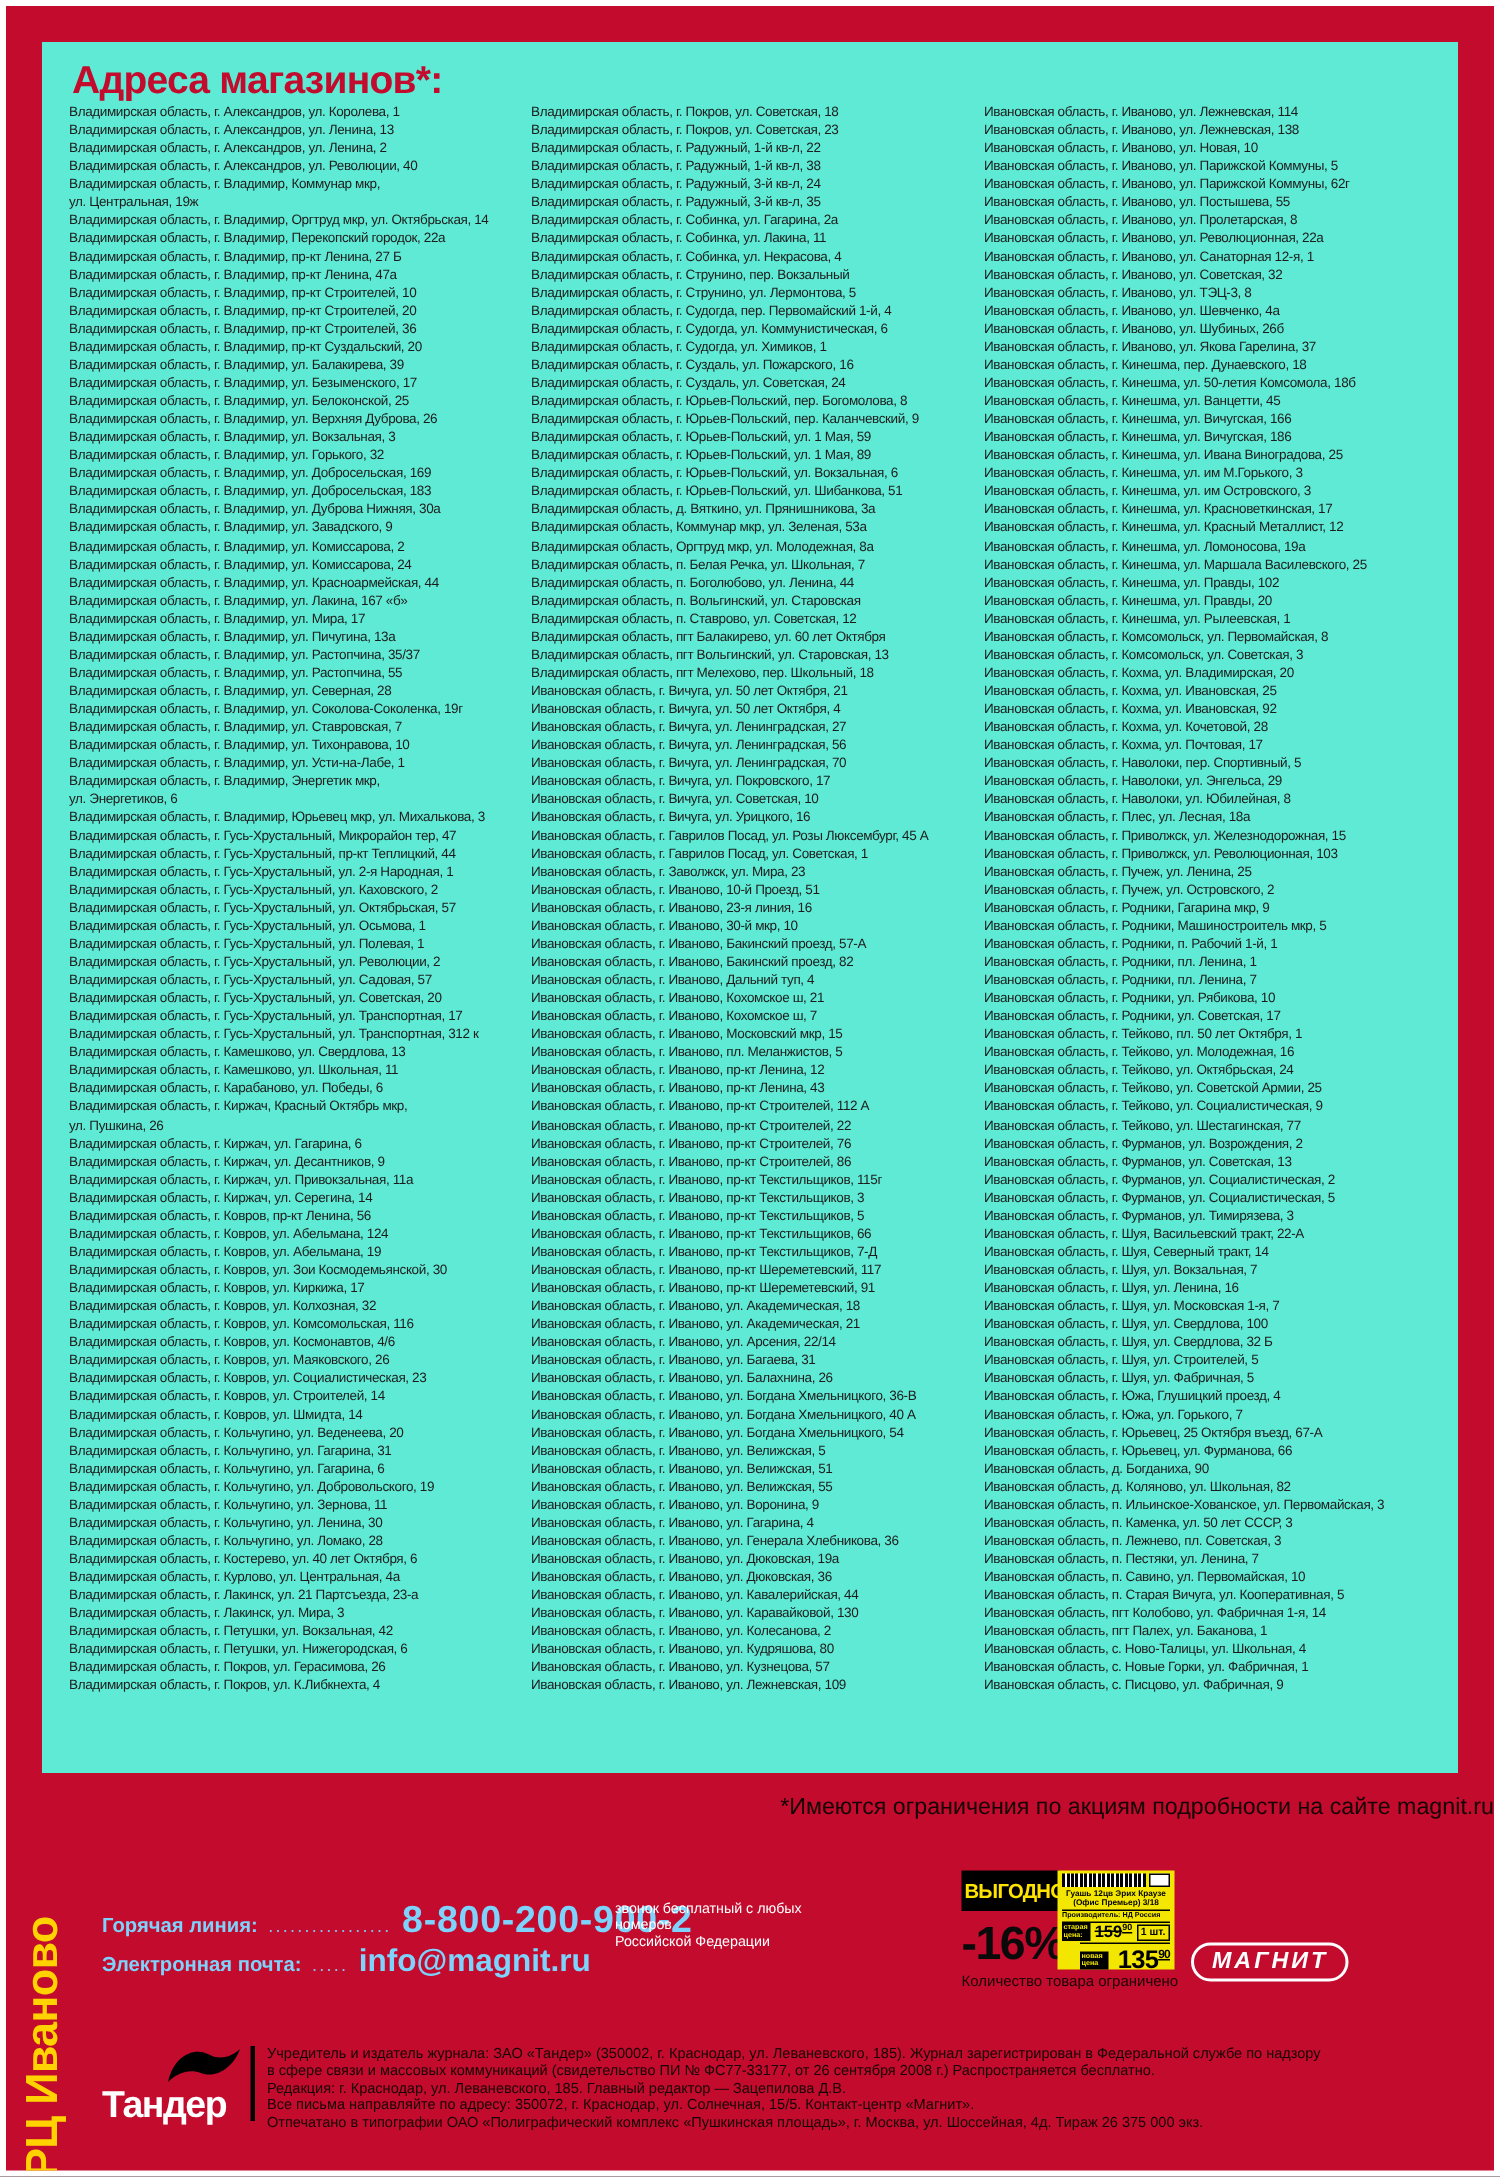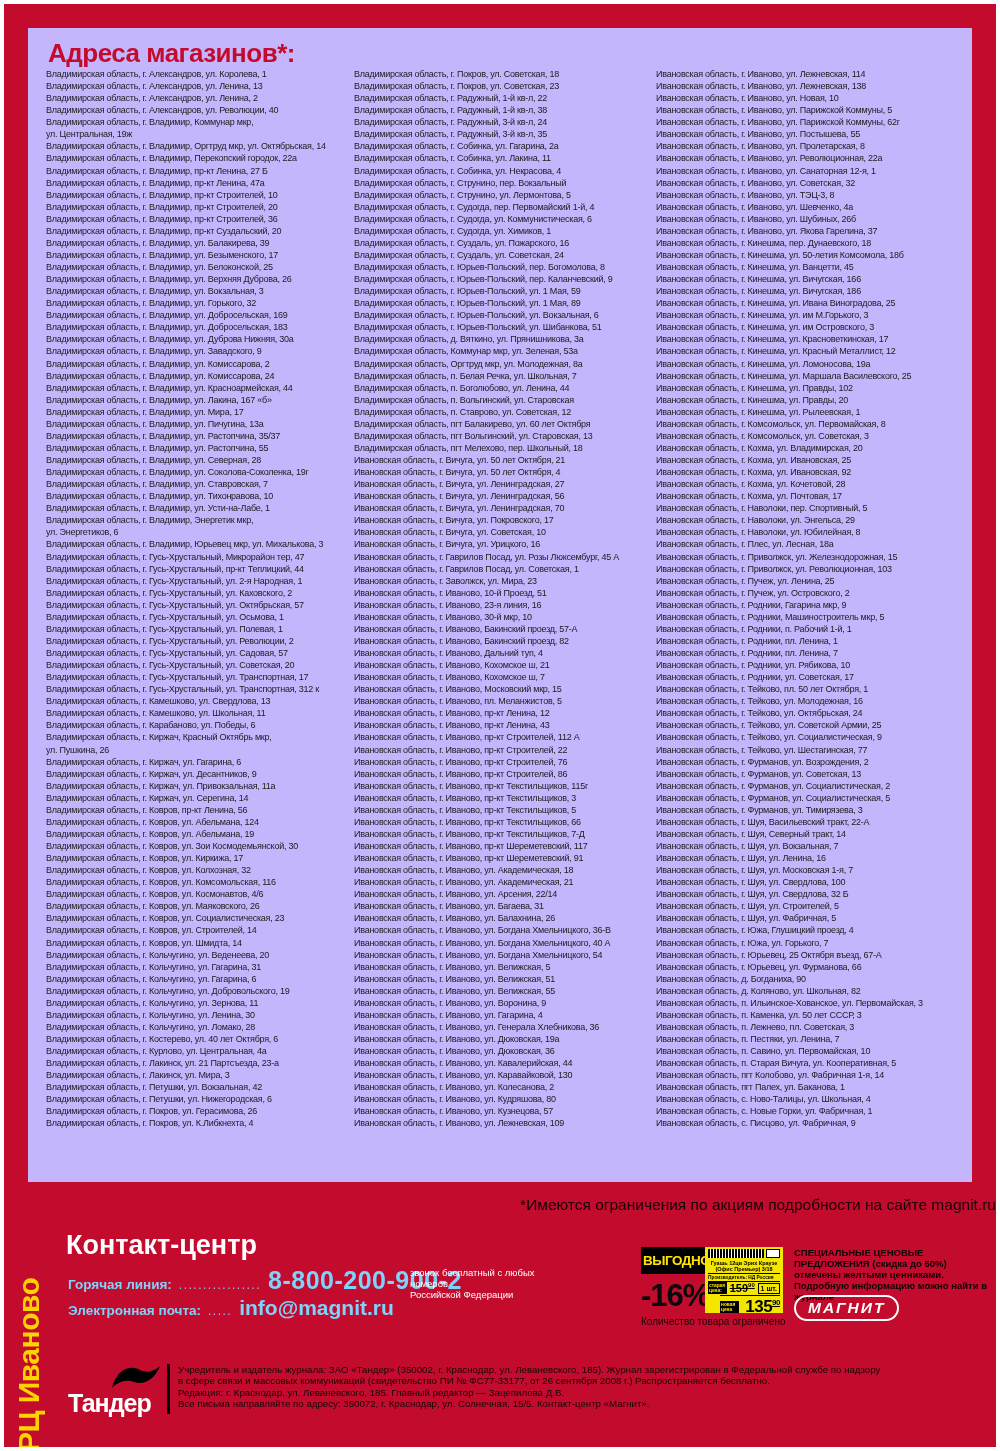--- a/index.html
+++ b/index.html
@@ -1,19 +1,19 @@
 <!DOCTYPE html>
 <html lang="ru"><head>
 <meta charset="utf-8">
 <style>
   html,body{margin:0;padding:0;background:#888;}
   .page{position:relative;width:1000px;height:1451px;background:#c30b2e;overflow:hidden;
         font-family:"Liberation Sans",sans-serif;box-sizing:border-box;border:4px solid #fff;}
   
-  .content{position:absolute;left:24px;top:24px;width:944px;height:1154px;background:#c4b5fd;}
+  .content{position:absolute;left:24px;top:24px;width:944px;height:1154px;background:#5eead4;}
   .title{position:absolute;left:20px;top:10px;color:#c30b2e;font-size:26px;font-weight:bold;letter-spacing:-0.5px;}
   .col{position:absolute;top:40px;width:302px;}
   .col1{left:18px;} .col2{left:326px;} .col3{left:628px;}
   .addr{font-size:9px;line-height:12.07px;color:#1c1c1c;white-space:nowrap;letter-spacing:-0.25px;font-weight:500;}
   
   .disclaimer{position:absolute;left:0;top:1192px;width:100%;text-align:right;color:#140404;font-size:15.5px;font-weight:500;}
   .contact-title{position:absolute;left:62px;top:1226px;color:#fff;font-size:27px;font-weight:bold;}
   .c-row{position:absolute;left:64px;display:flex;align-items:baseline;gap:7px;color:#7dd3fc;white-space:nowrap;}
   .c-row-hotline{top:1262px;} .c-row-email{top:1292px;} .c-row-postal{top:1320px;}
   .c-label{font-size:13.5px;font-weight:bold;}
@@ -332,21 +332,20 @@
         <div class="addr">Ивановская область, пгт Колобово, ул. Фабричная 1-я, 14</div>
         <div class="addr">Ивановская область, пгт Палех, ул. Баканова, 1</div>
         <div class="addr">Ивановская область, с. Ново-Талицы, ул. Школьная, 4</div>
         <div class="addr">Ивановская область, с. Новые Горки, ул. Фабричная, 1</div>
         <div class="addr">Ивановская область, с. Писцово, ул. Фабричная, 9</div>
       </div>
   </div>
 
   <div class="disclaimer">*Имеются ограничения по акциям подробности на сайте magnit.ru</div>
 
-  <div class="contact-title">Контакт-центр</div>
 
   <div class="c-row c-row-hotline">
     <span class="c-label">Горячая линия:</span>
     <span class="c-dots">.................</span>
     <span class="v-hot">8-800-200-900-2</span>
   </div>
   <div class="hot-note">
     <div>звонок бесплатный с любых номеров</div>
     <div>Российской Федерации</div>
   </div>
@@ -372,34 +371,34 @@
       <span class="tag-minilabel">старая цена:</span>
       <span class="old-price"><span>159</span><sup>90</sup></span>
       <span class="qty">1 шт.</span>
     </div>
     <div class="tag-row tag-row2">
       <span class="tag-minilabel">новая цена</span>
       <span class="new-price"><span>135</span><sup>90</sup></span>
     </div>
   </div>
 
-  <div class="special">СПЕЦИАЛЬНЫЕ ЦЕНОВЫЕ ПРЕДЛОЖЕНИЯ (скидка до 50%) отмечены желтыми ценниками. Подробную информацию можно найти в журнале</div>
   <div class="magnit-logo">МАГНИТ</div>
 
   <div class="rc">РЦ Иваново</div>
 
   <div class="tander">
     <svg class="tander-swoosh" width="52" height="26" viewBox="0 0 52 26">
       <path d="M2 24 C6 6 20 0 30 6 C38 10 46 6 50 2 C46 14 34 22 24 18 C16 15 8 18 2 24 Z" fill="#000"></path>
     </svg>
     <div class="tander-text">Тандер</div>
   </div>
   <div class="tander-divider"></div>
 
   <div class="fineprint">
 
   <div>Учредитель и издатель журнала: ЗАО «Тандер» (350002, г. Краснодар, ул. Леваневского, 185). Журнал зарегистрирован в Федеральной службе по надзору</div>
       <div>в сфере связи и массовых коммуникаций (свидетельство ПИ № ФС77-33177, от 26 сентября 2008 г.) Распространяется бесплатно.</div>
       <div>Редакция: г. Краснодар, ул. Леваневского, 185. Главный редактор — Зацепилова Д.В.</div>
       <div>Все письма направляйте по адресу: 350072, г. Краснодар, ул. Солнечная, 15/5. Контакт-центр «Магнит».</div>
+      <div>Отпечатано в типографии ОАО «Полиграфический комплекс «Пушкинская площадь», г. Москва, ул. Шоссейная, 4д. Тираж 26 375 000 экз.</div>
     </div>
 
 </div>
 
 </body></html>

